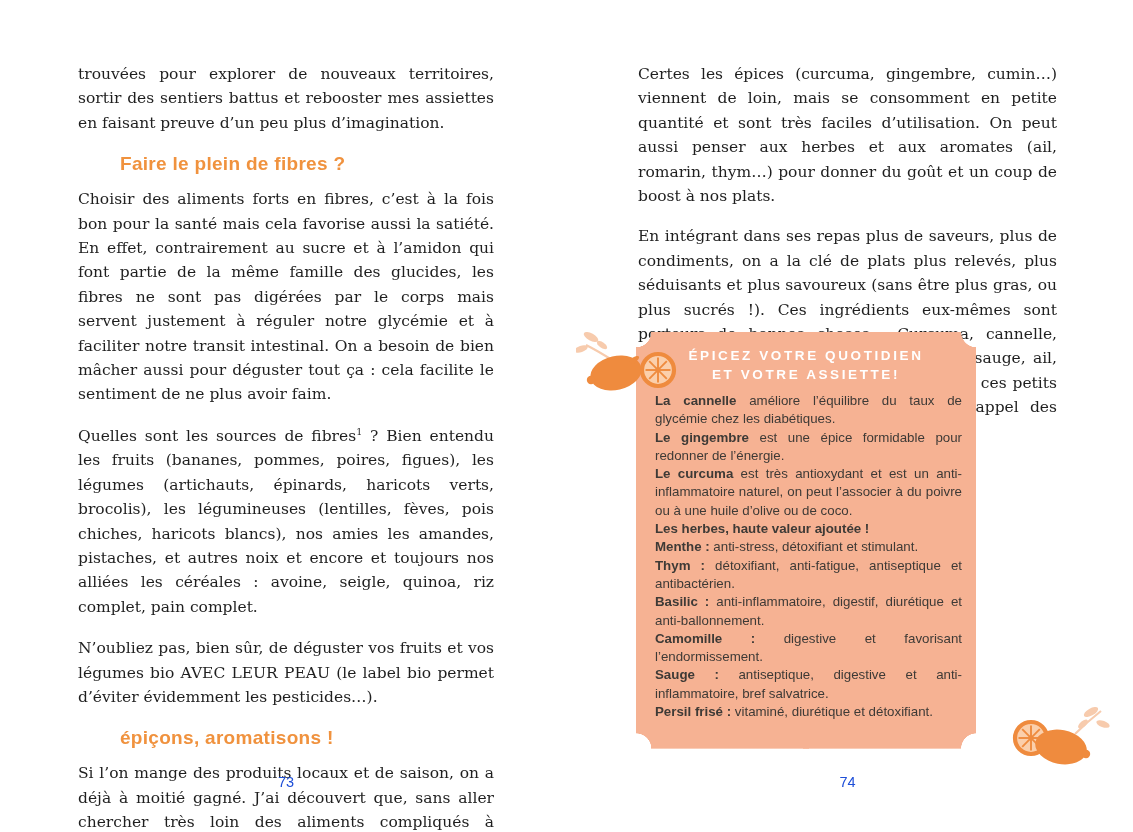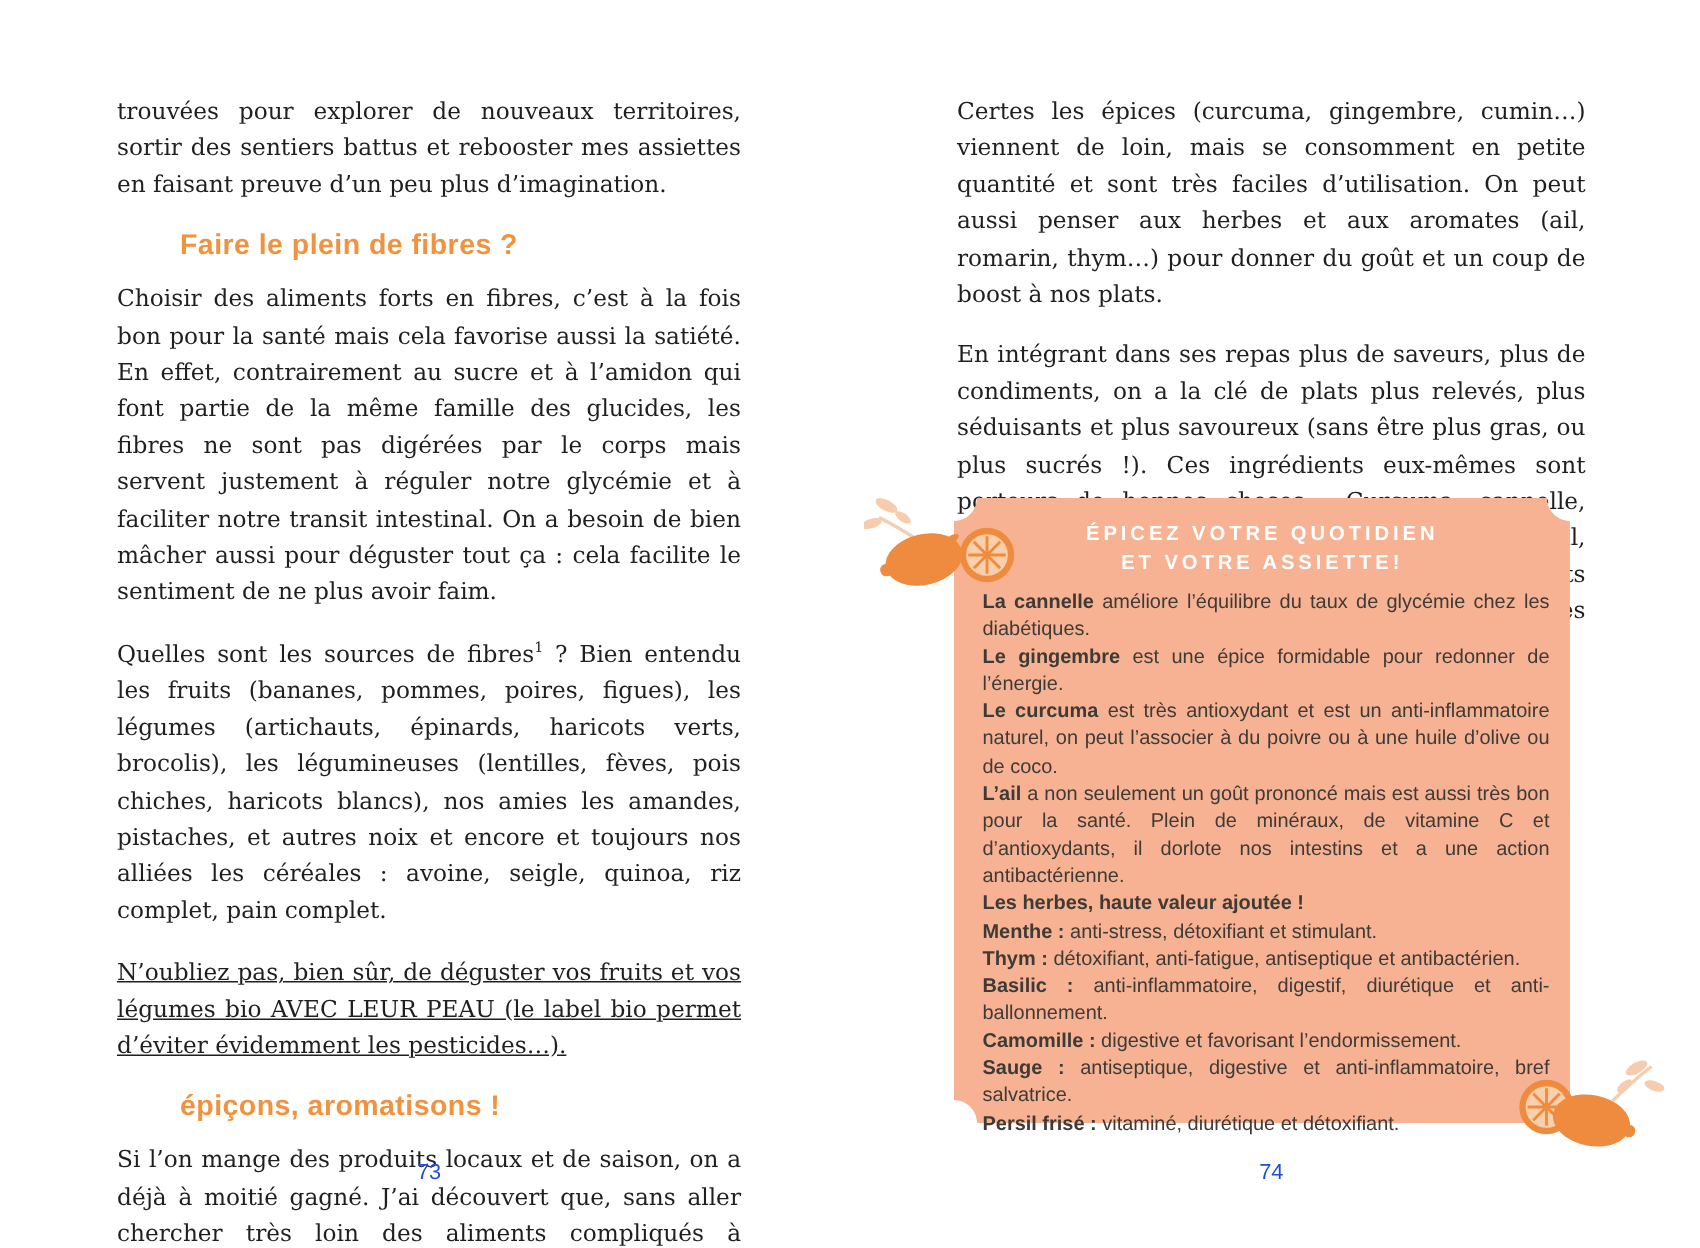--- a/index.html
+++ b/index.html
@@ -32,21 +32,21 @@
   
   .page-number{
     position:absolute;top:774px;text-align:center;
     font-family:"Liberation Sans", sans-serif;
     font-size:14.5px;color:#1d4ed8;
   }
   .pn-left{left:78px;width:416px;}
   .pn-right{left:638px;width:419px;}
   
   .spice-box{
-    position:absolute;left:636px;top:332px;width:411px;height:417px;
+    position:absolute;left:636px;top:332px;width:340px;height:417px;
     --r:15px;--c:#F6B293;
     background:
       radial-gradient(circle at top left,     transparent var(--r), var(--c) calc(var(--r) + .5px)) top left    / 51% 51% no-repeat,
       radial-gradient(circle at top right,    transparent var(--r), var(--c) calc(var(--r) + .5px)) top right   / 51% 51% no-repeat,
       radial-gradient(circle at bottom left,  transparent var(--r), var(--c) calc(var(--r) + .5px)) bottom left / 51% 51% no-repeat,
       radial-gradient(circle at bottom right, transparent var(--r), var(--c) calc(var(--r) + .5px)) bottom right/ 51% 51% no-repeat;
   }
   .spice-box-title{
     padding-top:14px;
     text-align:center;
@@ -78,21 +78,21 @@
     <p class="body-par">trouvées pour explorer de nouveaux territoires, sortir des sentiers battus et rebooster mes assiettes en faisant preuve d’un peu plus d’imagination.</p>
 
     <div class="orange-heading">
       <span>Faire le plein de fibres ?</span>
     </div>
 
     <p class="body-par">Choisir des aliments forts en fibres, c’est à la fois bon pour la santé mais cela favorise aussi la satiété. En effet, contrairement au sucre et à l’amidon qui font partie de la même famille des glucides, les fibres ne sont pas digérées par le corps mais servent justement à réguler notre glycémie et à faciliter notre transit intestinal. On a besoin de bien mâcher aussi pour déguster tout ça : cela facilite le sentiment de ne plus avoir faim.</p>
 
     <p class="body-par"><span>Quelles sont les sources de fibres</span><sup class="fn-mark">1</sup><span> ? Bien entendu les fruits (bananes, pommes, poires, figues), les légumes (artichauts, épinards, haricots verts, brocolis), les légumineuses (lentilles, fèves, pois chiches, haricots blancs), nos amies les amandes, pistaches, et autres noix et encore et toujours nos alliées les céréales : avoine, seigle, quinoa, riz complet, pain complet.</span></p>
 
-    <p class="body-par" style="margin-bottom:9px;text-decoration:underline;">N’oubliez pas, bien sûr, de déguster vos fruits et vos légumes bio AVEC LEUR PEAU (le label bio permet d’éviter évidemment les pesticides…).</p>
+    <p class="body-par" style="margin-bottom:9px;">N’oubliez pas, bien sûr, de déguster vos fruits et vos légumes bio AVEC LEUR PEAU (le label bio permet d’éviter évidemment les pesticides…).</p>
 
     <div class="orange-heading">
       <div>épiçons, aromatisons !</div>
     </div>
 
     <p class="body-par">Si l’on mange des produits locaux et de saison, on a déjà à moitié gagné. J’ai découvert que, sans aller chercher très loin des aliments compliqués à cuisiner, des produits complexes, exotiques, éloignés de nos habitudes alimentaires, on pouvait aussi faire une cuisine excellente.</p>
 
   </div>
 
   <div class="page-col page-right">
@@ -102,21 +102,20 @@
 
   <div class="spice-box">
     <div class="spice-box-title">
       <div>ÉPICEZ VOTRE QUOTIDIEN</div>
       <div>ET VOTRE ASSIETTE!</div>
     </div>
     <div class="spice-box-content">
       <p class="box-item"><span class="lead">La cannelle</span><span> améliore l’équilibre du taux de glycémie chez les diabétiques.</span></p>
       <p class="box-item"><span class="lead">Le gingembre</span><span> est une épice formidable pour redonner de l’énergie.</span></p>
       <p class="box-item"><span class="lead">Le curcuma</span><span> est très antioxydant et est un anti-inflammatoire naturel, on peut l’associer à du poivre ou à une huile d’olive ou de coco.</span></p>
-      <p class="box-item"><span class="lead">L’ail</span><span> a non seulement un goût prononcé mais est aussi très bon pour la santé. Plein de minéraux, de vitamine C et d’antioxydants, il dorlote nos intestins et a une action antibactérienne.</span></p>
       <p class="box-item"><span class="lead">Les herbes, haute valeur ajoutée !</span><span></span></p>
       <p class="box-item"><span class="lead">Menthe :</span><span> anti-stress, détoxifiant et stimulant.</span></p>
       <p class="box-item"><span class="lead">Thym :</span><span> détoxifiant, anti-fatigue, antiseptique et antibactérien.</span></p>
       <p class="box-item"><span class="lead">Basilic :</span><span> anti-inflammatoire, digestif, diurétique et anti-ballonnement.</span></p>
       <p class="box-item"><span class="lead">Camomille :</span><span> digestive et favorisant l’endormissement.</span></p>
       <p class="box-item"><span class="lead">Sauge :</span><span> antiseptique, digestive et anti-inflammatoire, bref salvatrice.</span></p>
       <p class="box-item"><span class="lead">Persil frisé :</span><span> vitaminé, diurétique et détoxifiant.</span></p>
     </div>
   </div>
 

